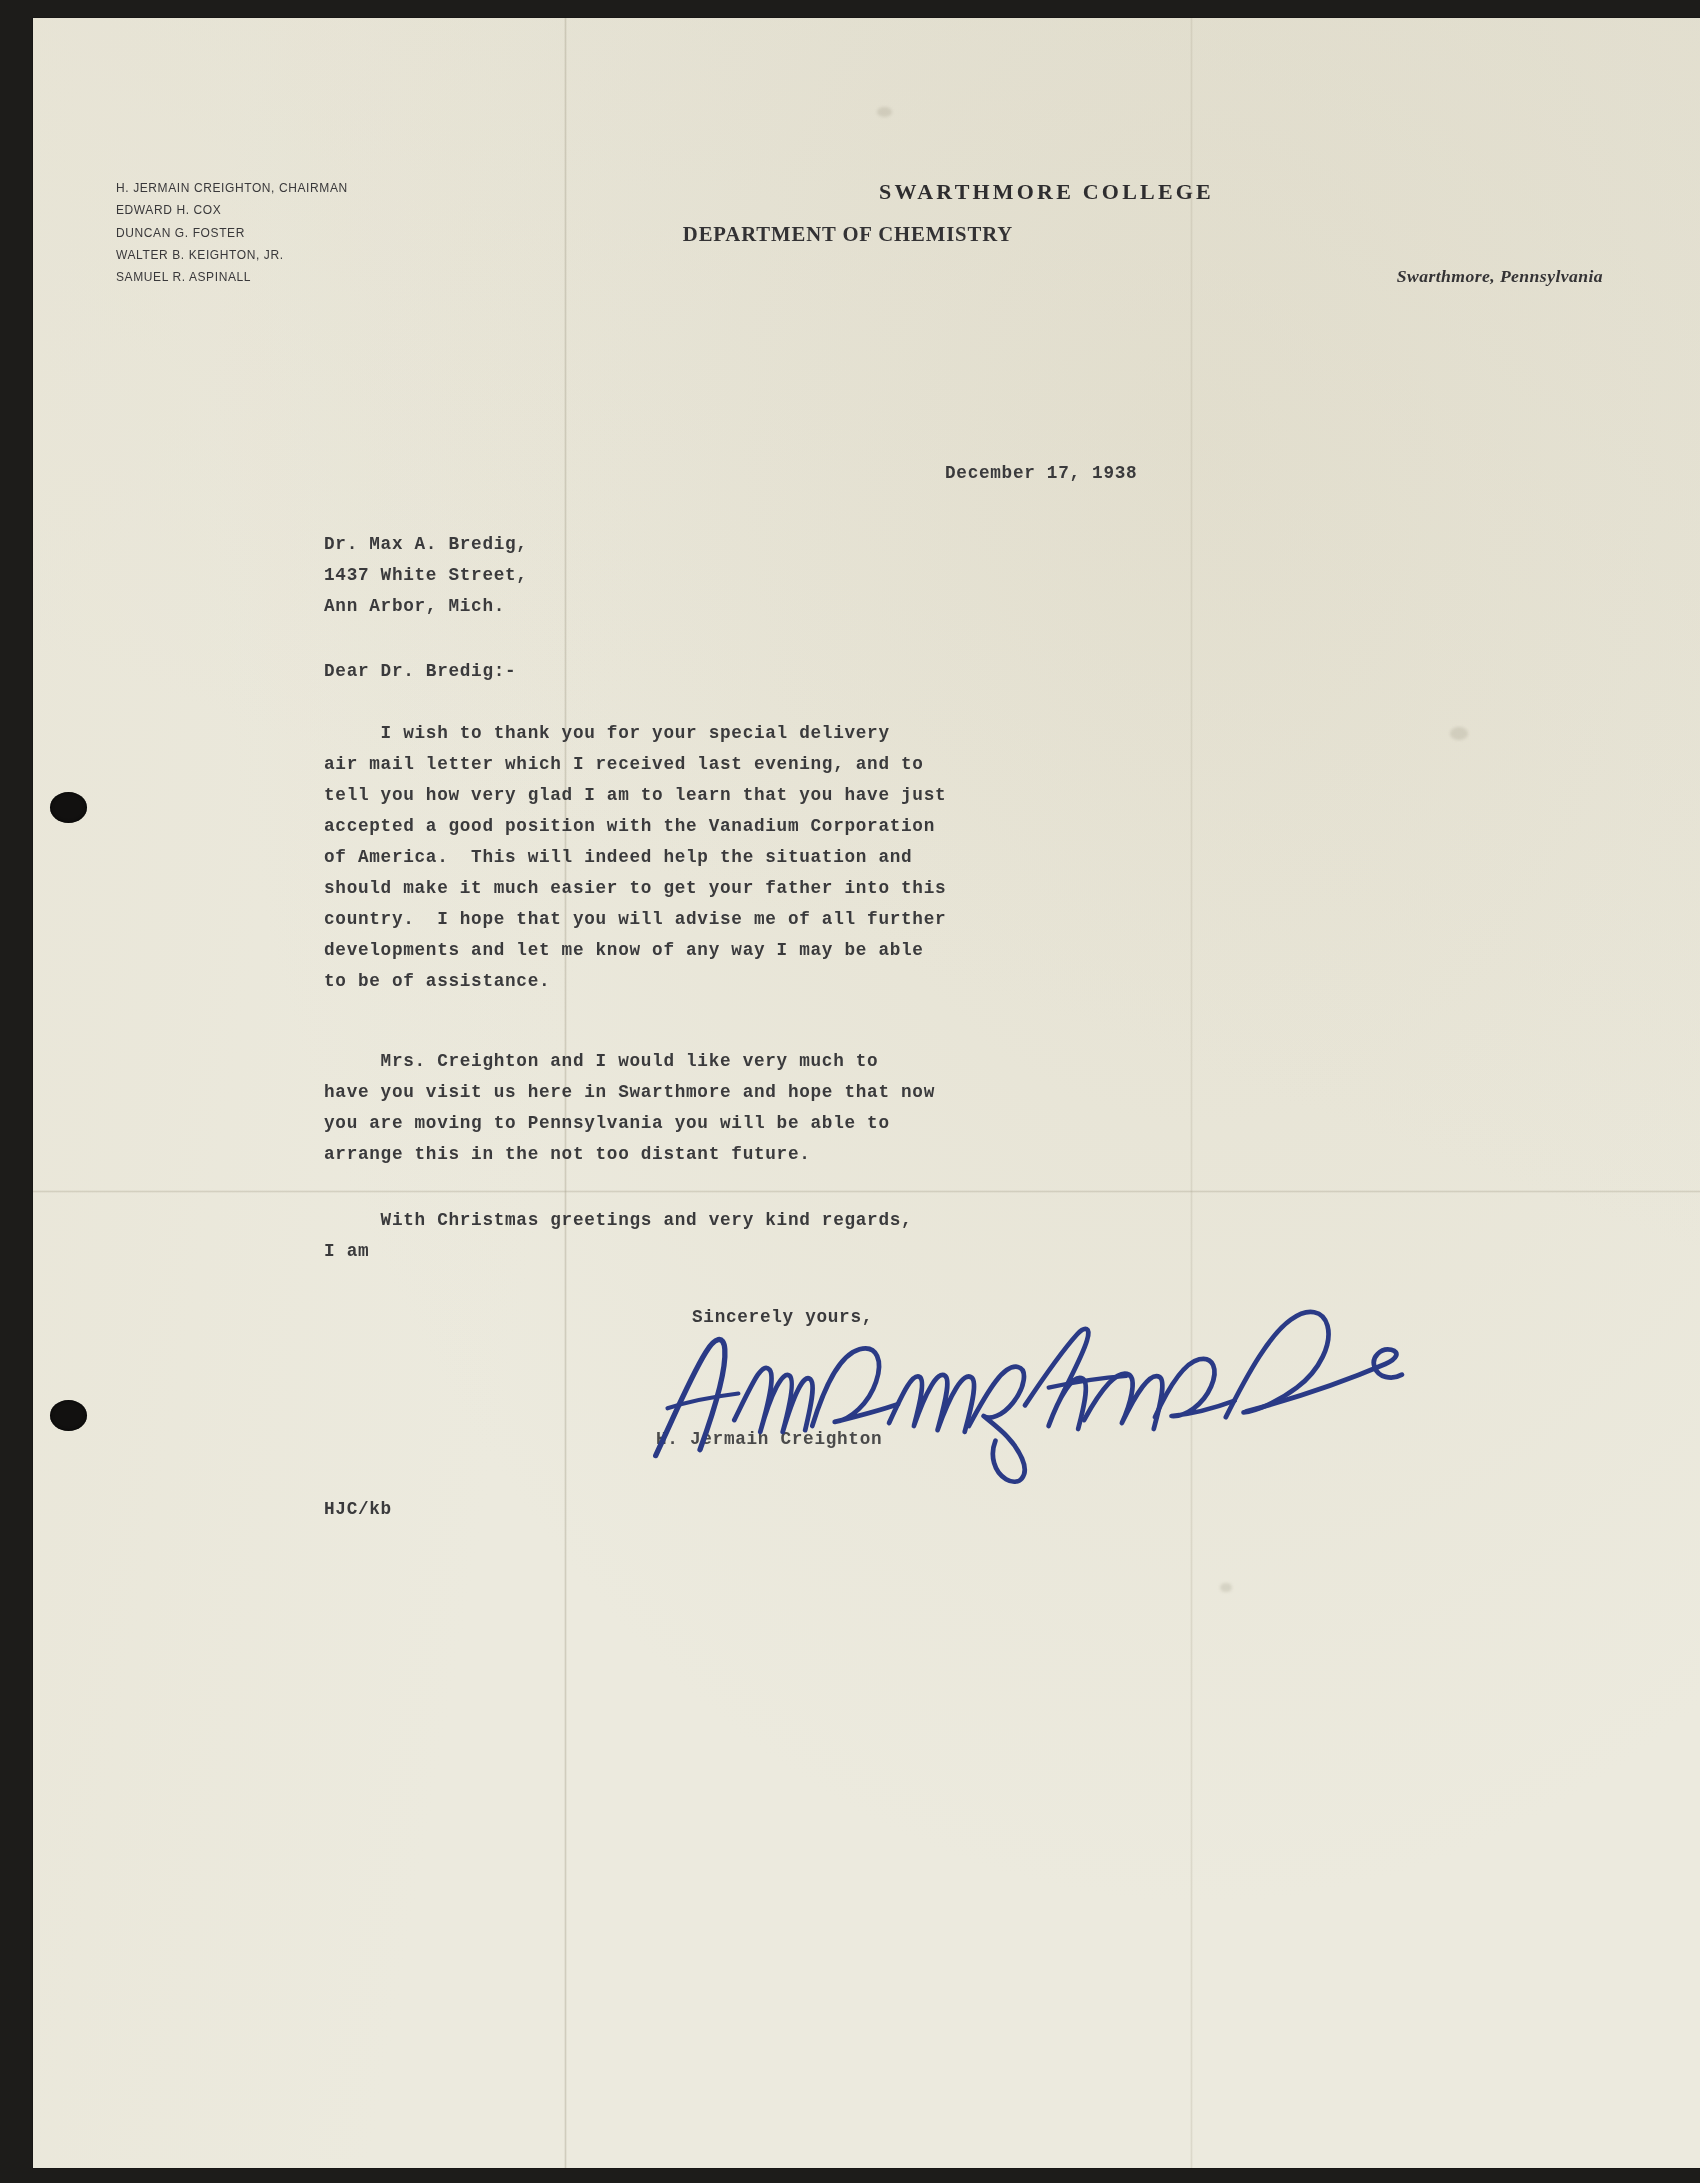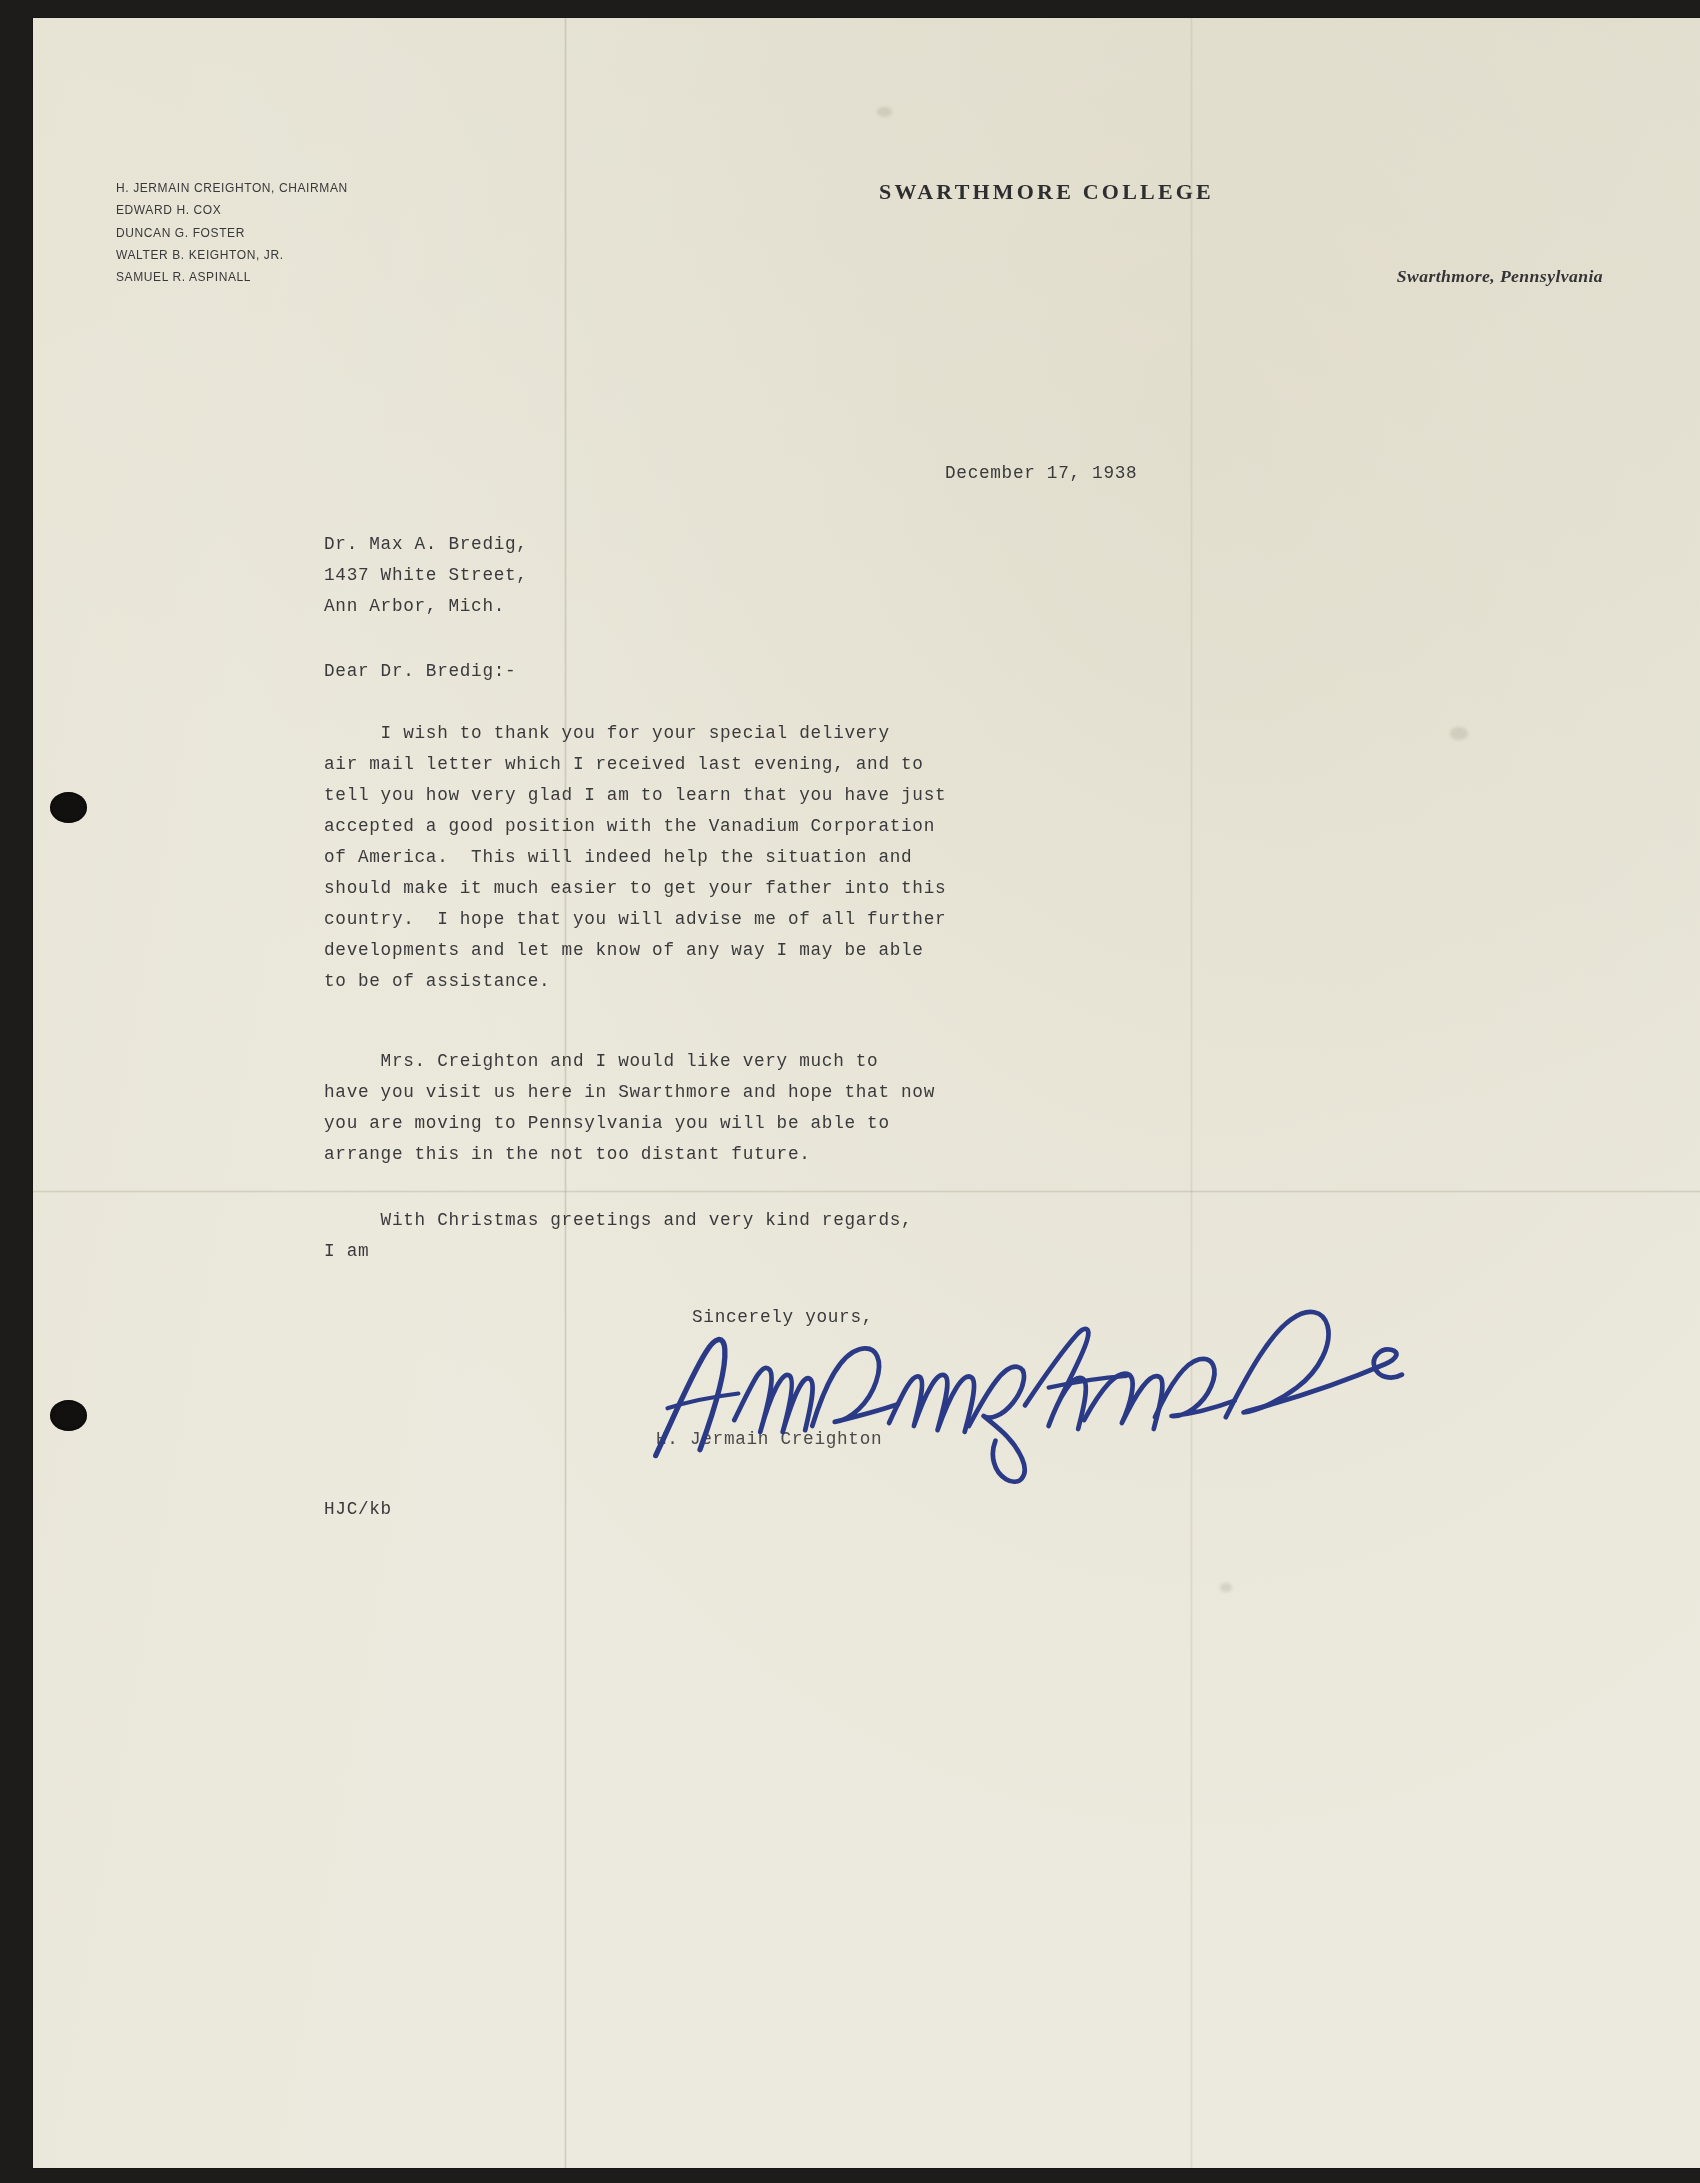--- a/index.html
+++ b/index.html
@@ -129,20 +129,21 @@
   }
 
   
   .tw {
     font-family: "Liberation Mono", "DejaVu Sans Mono", monospace;
     color: #3a3a3c;
     font-size: 17.7px;
     line-height: 31px;
     letter-spacing: 0.7px;
     white-space: pre;
+    font-weight: bold;
   }
   #date-line {
     position: absolute;
     left: 912px;
     top: 440px;
   }
   #recipient-block {
     position: absolute;
     left: 291px;
     top: 511px;
@@ -221,20 +222,21 @@
 
     <div id="faculty-list">
       <div class="faculty-name">H. Jermain Creighton, Chairman</div>
       <div class="faculty-name">Edward H. Cox</div>
       <div class="faculty-name">Duncan G. Foster</div>
       <div class="faculty-name">Walter B. Keighton, Jr.</div>
       <div class="faculty-name">Samuel R. Aspinall</div>
     </div>
 
     <div id="college-name">SWARTHMORE COLLEGE</div>
+    <div id="department-name">DEPARTMENT OF CHEMISTRY</div>
     <div id="location-line">Swarthmore, Pennsylvania</div>
   </div>
 
   <div class="tw" id="date-line">December 17, 1938</div>
   <div class="tw" id="recipient-block">Dr. Max A. Bredig,
 1437 White Street,
 Ann Arbor, Mich.</div>
   <div class="tw" id="salutation">Dear Dr. Bredig:-</div>
   <div class="tw" id="para-1">     I wish to thank you for your special delivery
 air mail letter which I received last evening, and to

